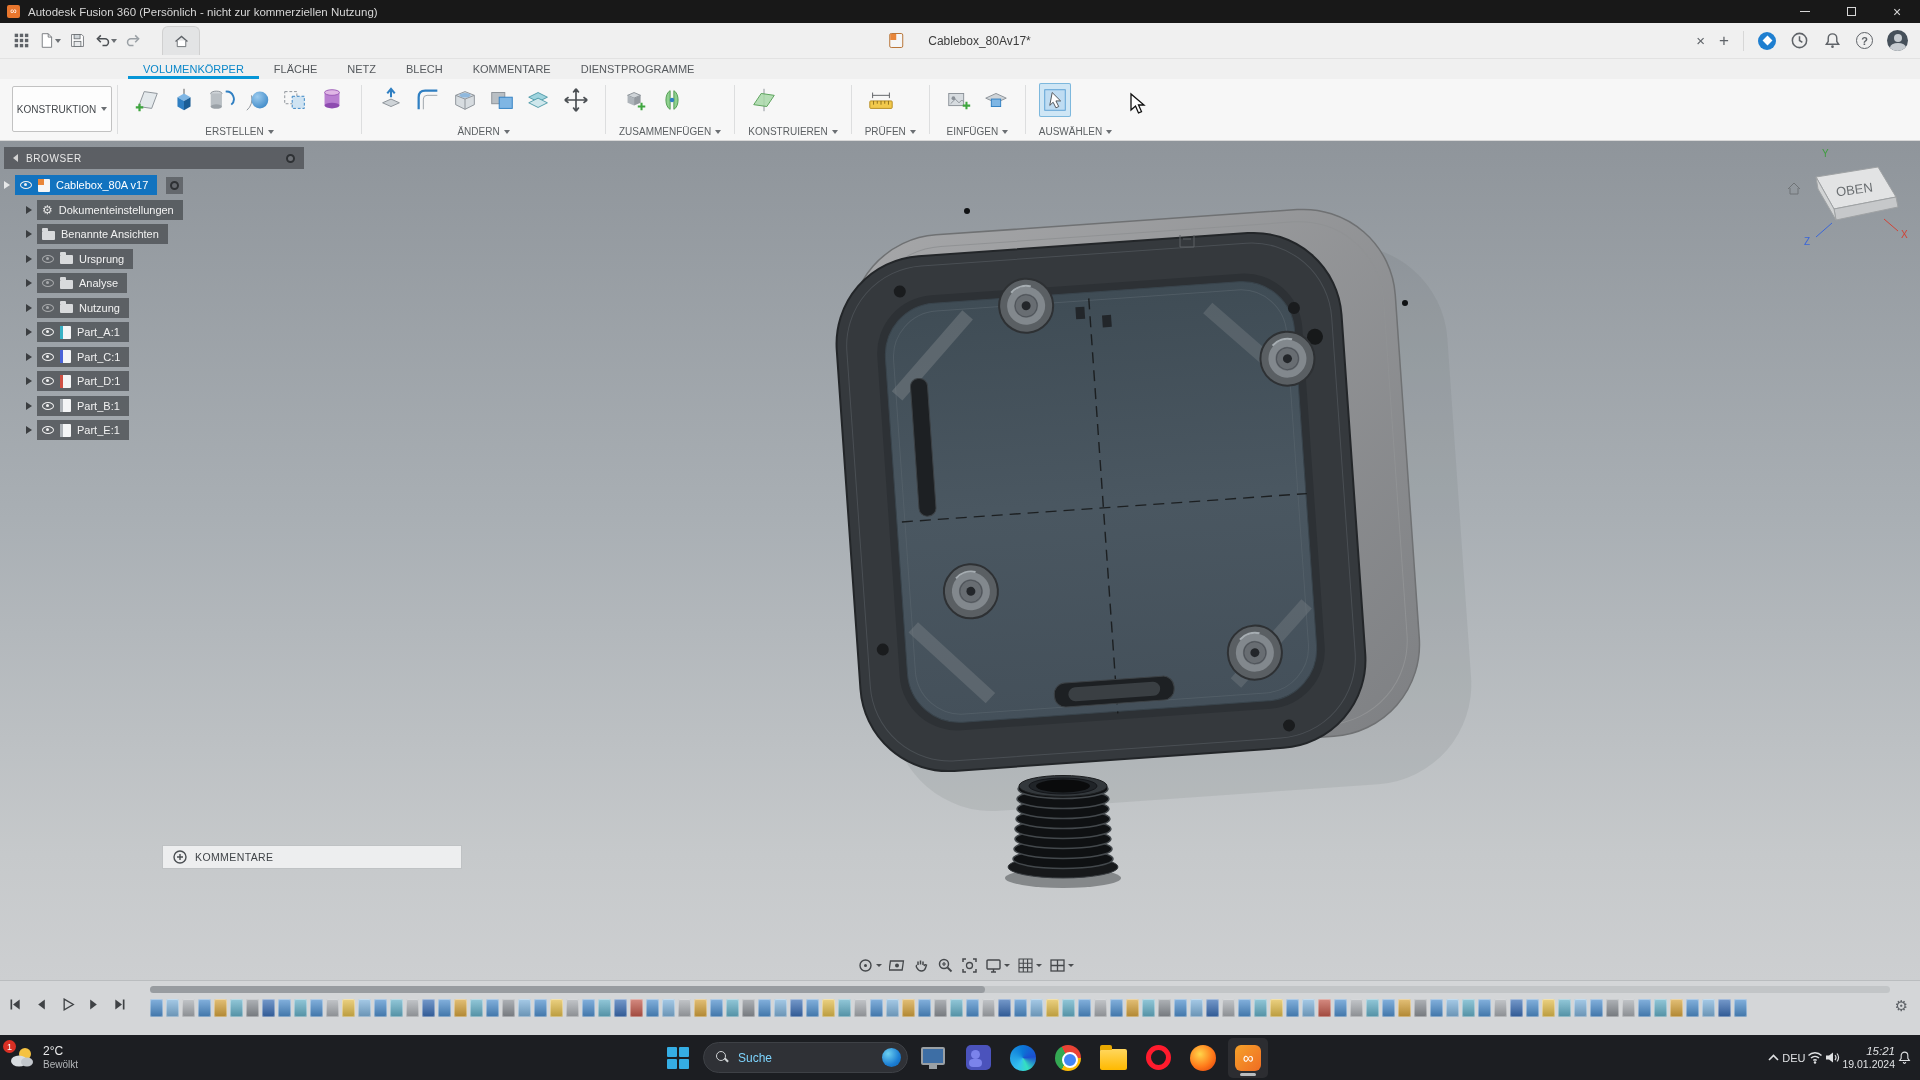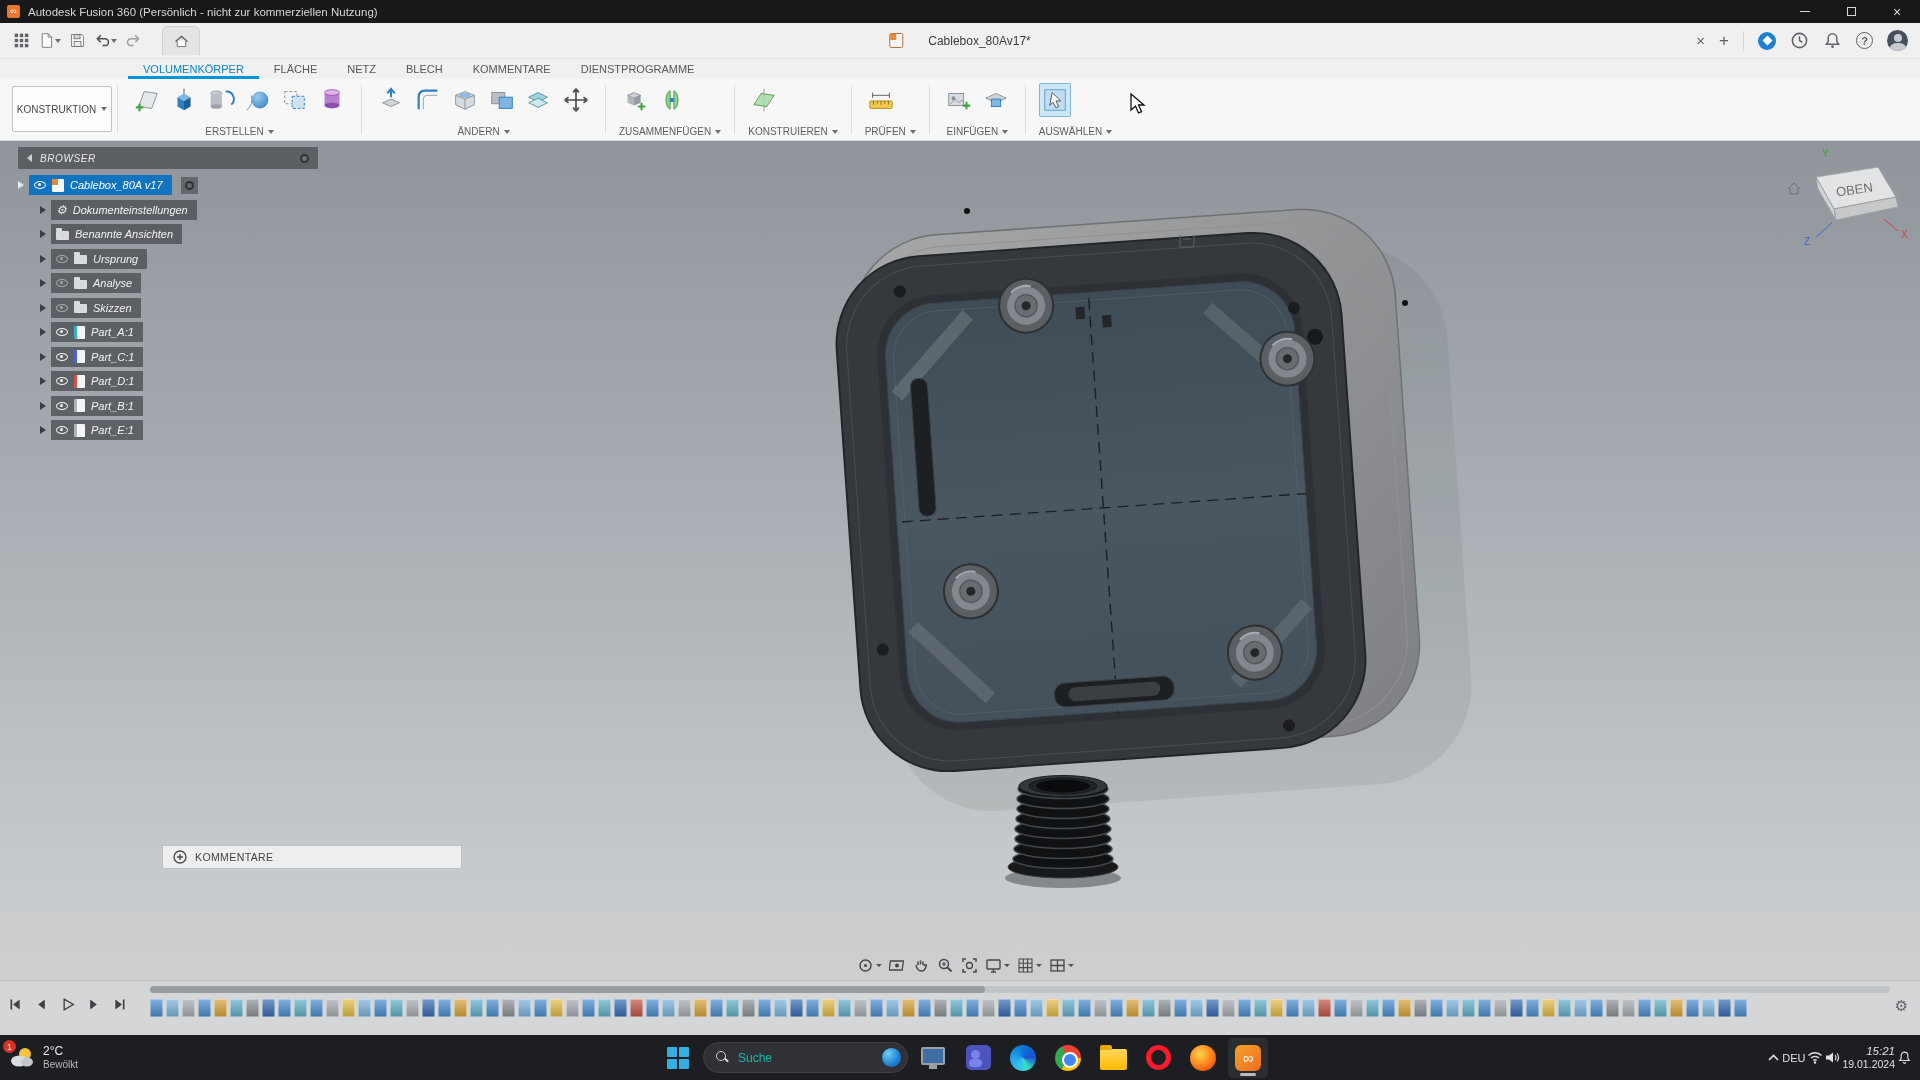--- a/index.html
+++ b/index.html
@@ -66,21 +66,21 @@
   
   .viewport{position:absolute;top:141px;left:0;width:1920px;height:839px;
     background:linear-gradient(180deg,#8f959b 0%,#a9afb4 45%,#c6c9cb 85%,#cdcfd1 100%);overflow:hidden;}
   .modelsvg{position:absolute;left:0;top:0;}
 
   
   .viewcube{position:absolute;right:8px;top:4px;width:130px;height:120px;}
   .viewcube text{font-family:"Liberation Sans",sans-serif;}
 
   
-  .browser{position:absolute;left:18px;top:6px;width:300px;z-index:10;font-style:italic;}
+  .browser{position:absolute;left:4px;top:6px;width:300px;z-index:10;}
   .bheader{height:22px;background:rgba(84,88,92,.88);display:flex;align-items:center;gap:8px;
     padding:0 9px;color:#e9e9e9;font-size:10px;letter-spacing:.6px;}
   .bh-arrow{width:0;height:0;border-top:4px solid transparent;border-bottom:4px solid transparent;
     border-right:5px solid #d2d2d2;}
   .bh-dot{margin-left:auto;width:9px;height:9px;border-radius:50%;border:2px solid #2e3134;background:rgba(120,124,128,.6);}
   .btree{display:flex;flex-direction:column;gap:4.5px;margin-top:6px;}
   .brow{display:flex;align-items:center;gap:5px;height:20px;}
   .expander{width:0;height:0;border-top:4.5px solid transparent;border-bottom:4.5px solid transparent;
     border-left:6px solid #3b3e41;margin-left:22px;flex:none;}
   .brow.root .expander{margin-left:0;border-left-color:#e6e8e9;}
@@ -134,21 +134,21 @@
     color:#fff;font-size:9px;display:flex;align-items:center;justify-content:center;z-index:2;}
   .wtxt{display:flex;flex-direction:column;line-height:1.2;}
   .wtemp{font-size:12px;color:#e9eaeb;}
   .wcond{font-size:10px;color:#b4b7ba;}
   .centerapps{position:absolute;left:658px;top:0;height:45px;display:flex;align-items:center;gap:5px;}
   .tbtn{width:40px;height:40px;display:flex;align-items:center;justify-content:center;border-radius:5px;position:relative;}
   .startlogo{display:grid;grid-template-columns:10px 10px;grid-template-rows:10px 10px;gap:2px;}
   .startlogo i{background:#35aee4;border-radius:1px;}
   .searchpill{width:205px;height:31px;border-radius:16px;background:#2f3136;border:1px solid #3e4146;
     display:flex;align-items:center;gap:9px;padding:0 6px 0 12px;}
-  .searchpill .stxt{font-size:12px;color:#14b8a6;flex:1;}
+  .searchpill .stxt{font-size:12px;color:#7dd3fc;flex:1;}
   .sglass{width:13px;height:13px;position:relative;flex:none;}
   .sglass::before{content:"";position:absolute;left:0;top:0;width:8px;height:8px;border:1.6px solid #cfd2d4;border-radius:50%;}
   .sglass::after{content:"";position:absolute;left:8px;top:8px;width:5px;height:1.6px;background:#cfd2d4;transform:rotate(45deg);}
   .bing{width:19px;height:19px;border-radius:50%;background:radial-gradient(circle at 32% 30%,#6cd0f0,#1d7fd4 60%,#0b62b0);}
   .edgeic{width:26px;height:26px;border-radius:50%;background:conic-gradient(from 210deg,#35c1f1,#0b78d7 40%,#1b4fd0 65%,#35e0c0 85%,#35c1f1);}
   .chromeic{width:26px;height:26px;border-radius:50%;position:relative;
     background:conic-gradient(from -30deg,#ea4335 0 120deg,#fbbc05 0 240deg,#34a853 0 360deg);}
   .chromeic::after{content:"";position:absolute;left:7px;top:7px;width:12px;height:12px;border-radius:50%;
     background:#4285f4;border:2px solid #fff;}
   .folderapp{width:27px;height:21px;background:linear-gradient(#ffd75e,#ffb900);border-radius:2px;position:relative;margin-top:4px;}
@@ -658,21 +658,21 @@
           <span class="eye dim"></span>
           <span class="folderic"></span>
           <span>Analyse</span>
         </div>
       </div>
       <div class="brow">
         <span class="expander"></span>
         <div class="pill">
           <span class="eye dim"></span>
           <span class="folderic"></span>
-          <span>Skizzen</span>
+          <span>Nutzung</span>
         </div>
       </div>
       <div class="brow">
         <span class="expander"></span>
         <div class="pill">
           <span class="eye"></span>
           <span class="partic">
               <span class="stripe" style="background: rgb(56, 177, 197);"></span>
             </span>
           <span>Part_A:1</span>

